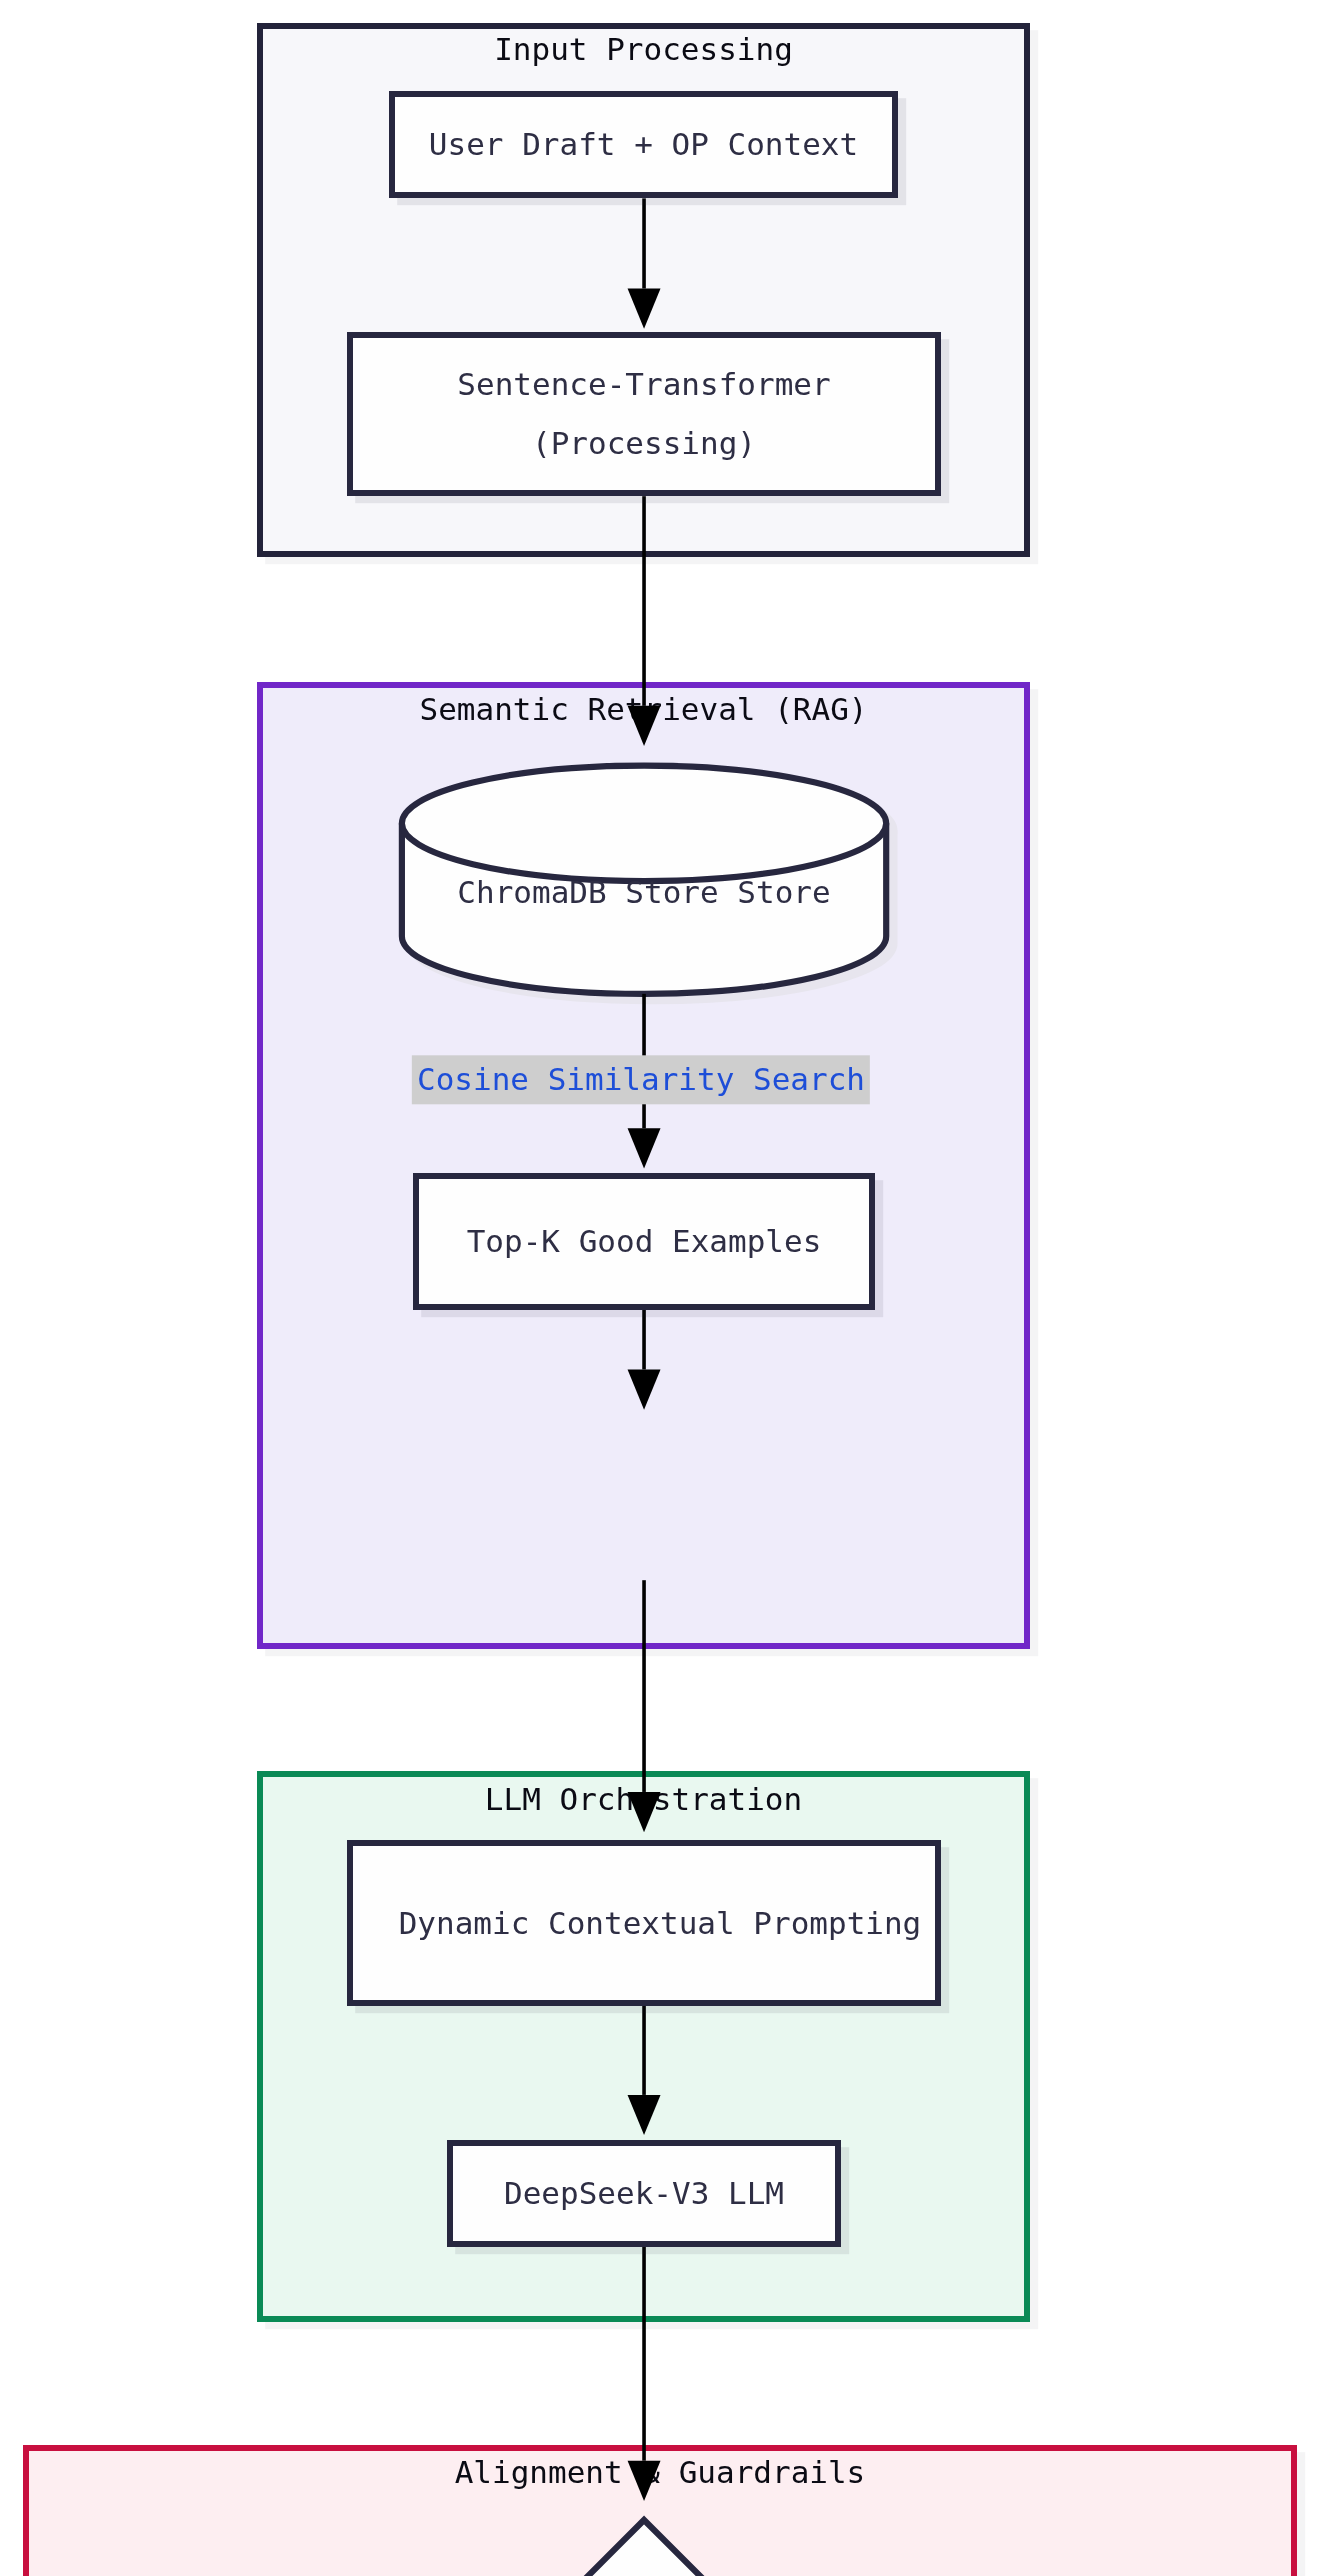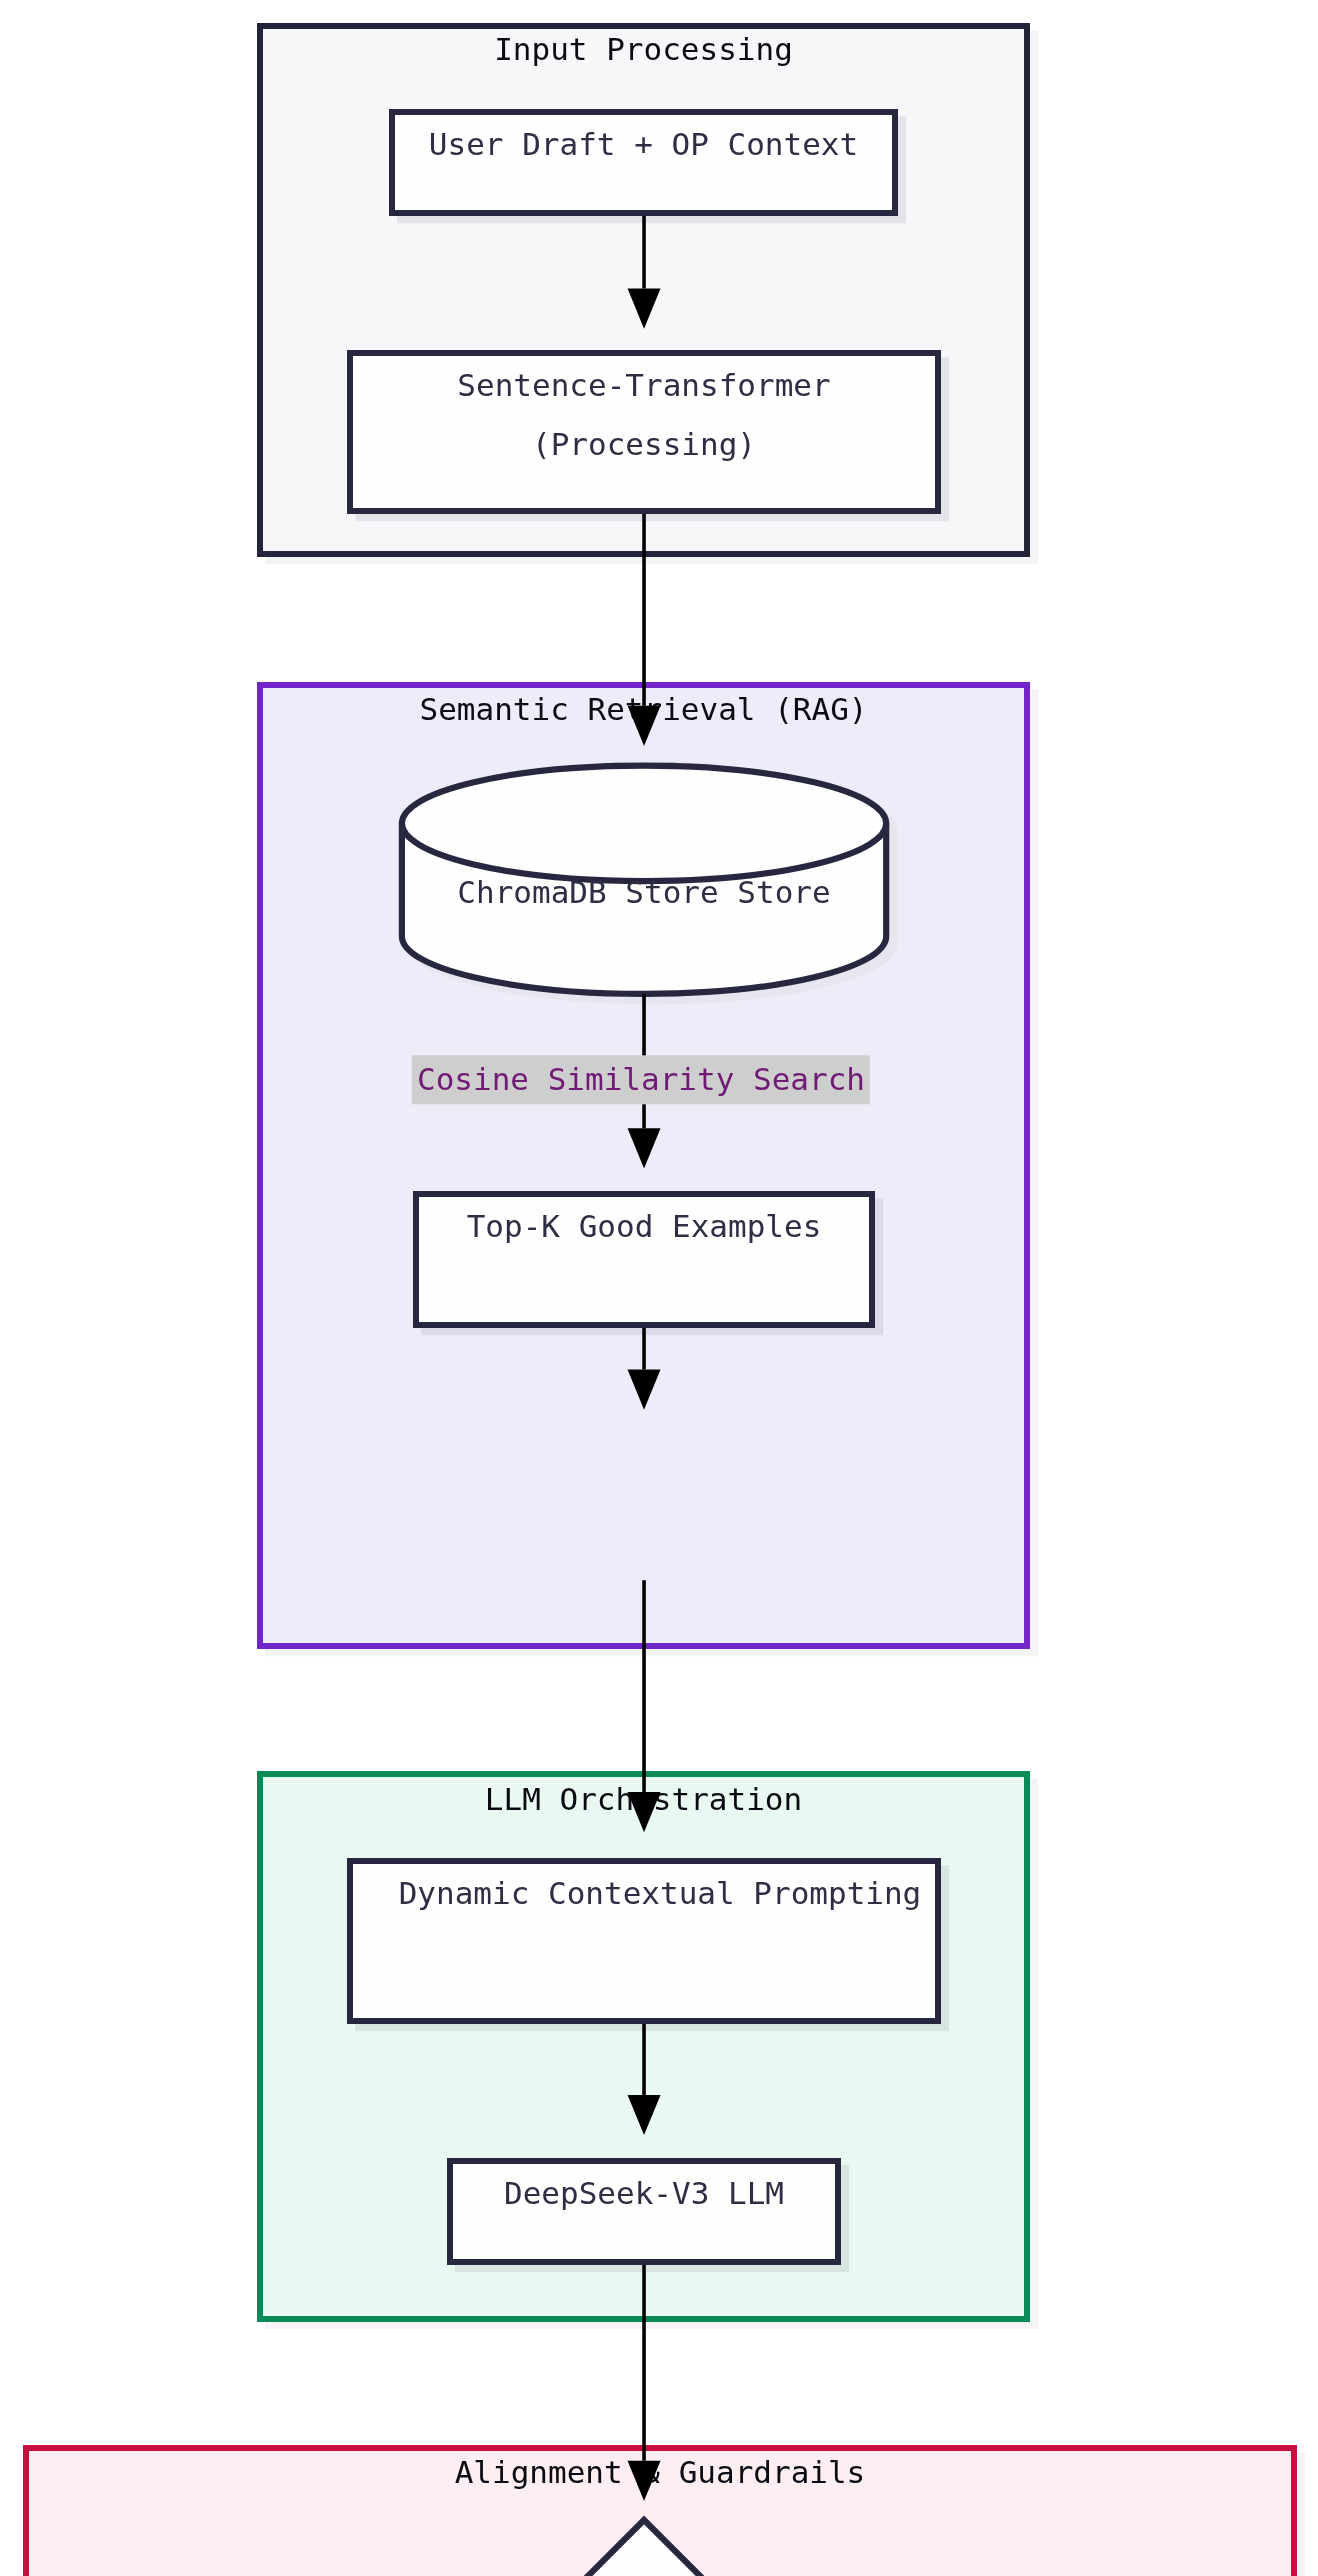--- a/index.html
+++ b/index.html
@@ -16,30 +16,30 @@
 
   .ctitle{position:absolute;width:100%;top:10.3px;text-align:center;
           font-size:31px;line-height:33px;color:#0b0b14;z-index:1;}
 
   
   .edges{position:absolute;left:0;top:0;z-index:2;}
 
   
   .node{position:absolute;box-sizing:border-box;border:6.2px solid #27273f;background:#fefefe;
         color:#2e2e44;font-size:31px;line-height:59px;text-align:center;
-        display:flex;justify-content:center;
-        box-shadow:8.2px 7.2px 0 rgba(35,35,60,0.09);z-index:4;margin-top:18px;}
+        display:flex;align-items:center;justify-content:center;
+        box-shadow:8.2px 7.2px 0 rgba(35,35,60,0.09);z-index:4;}
   .node .inner{width:100%;padding:0 9.3px;}
 
   
   .freelabel{position:absolute;color:#2e2e44;font-size:31px;line-height:59px;
              text-align:center;z-index:4;transform:translate(-50%,-50%);}
 
   
-  .elabel{position:absolute;background:#cecece;color:#701a75;font-size:31px;line-height:33px;
+  .elabel{position:absolute;background:#cecece;color:#1d4ed8;font-size:31px;line-height:33px;
           padding:8.2px 5.2px;transform:translate(-50%,-50%);z-index:3;white-space:nowrap;}
 </style>
 </head>
 <body>
 
 <div class="canvas">
 
   <div class="container c1"></div>
   <div class="container c2"></div>
   <div class="container c3"></div>

